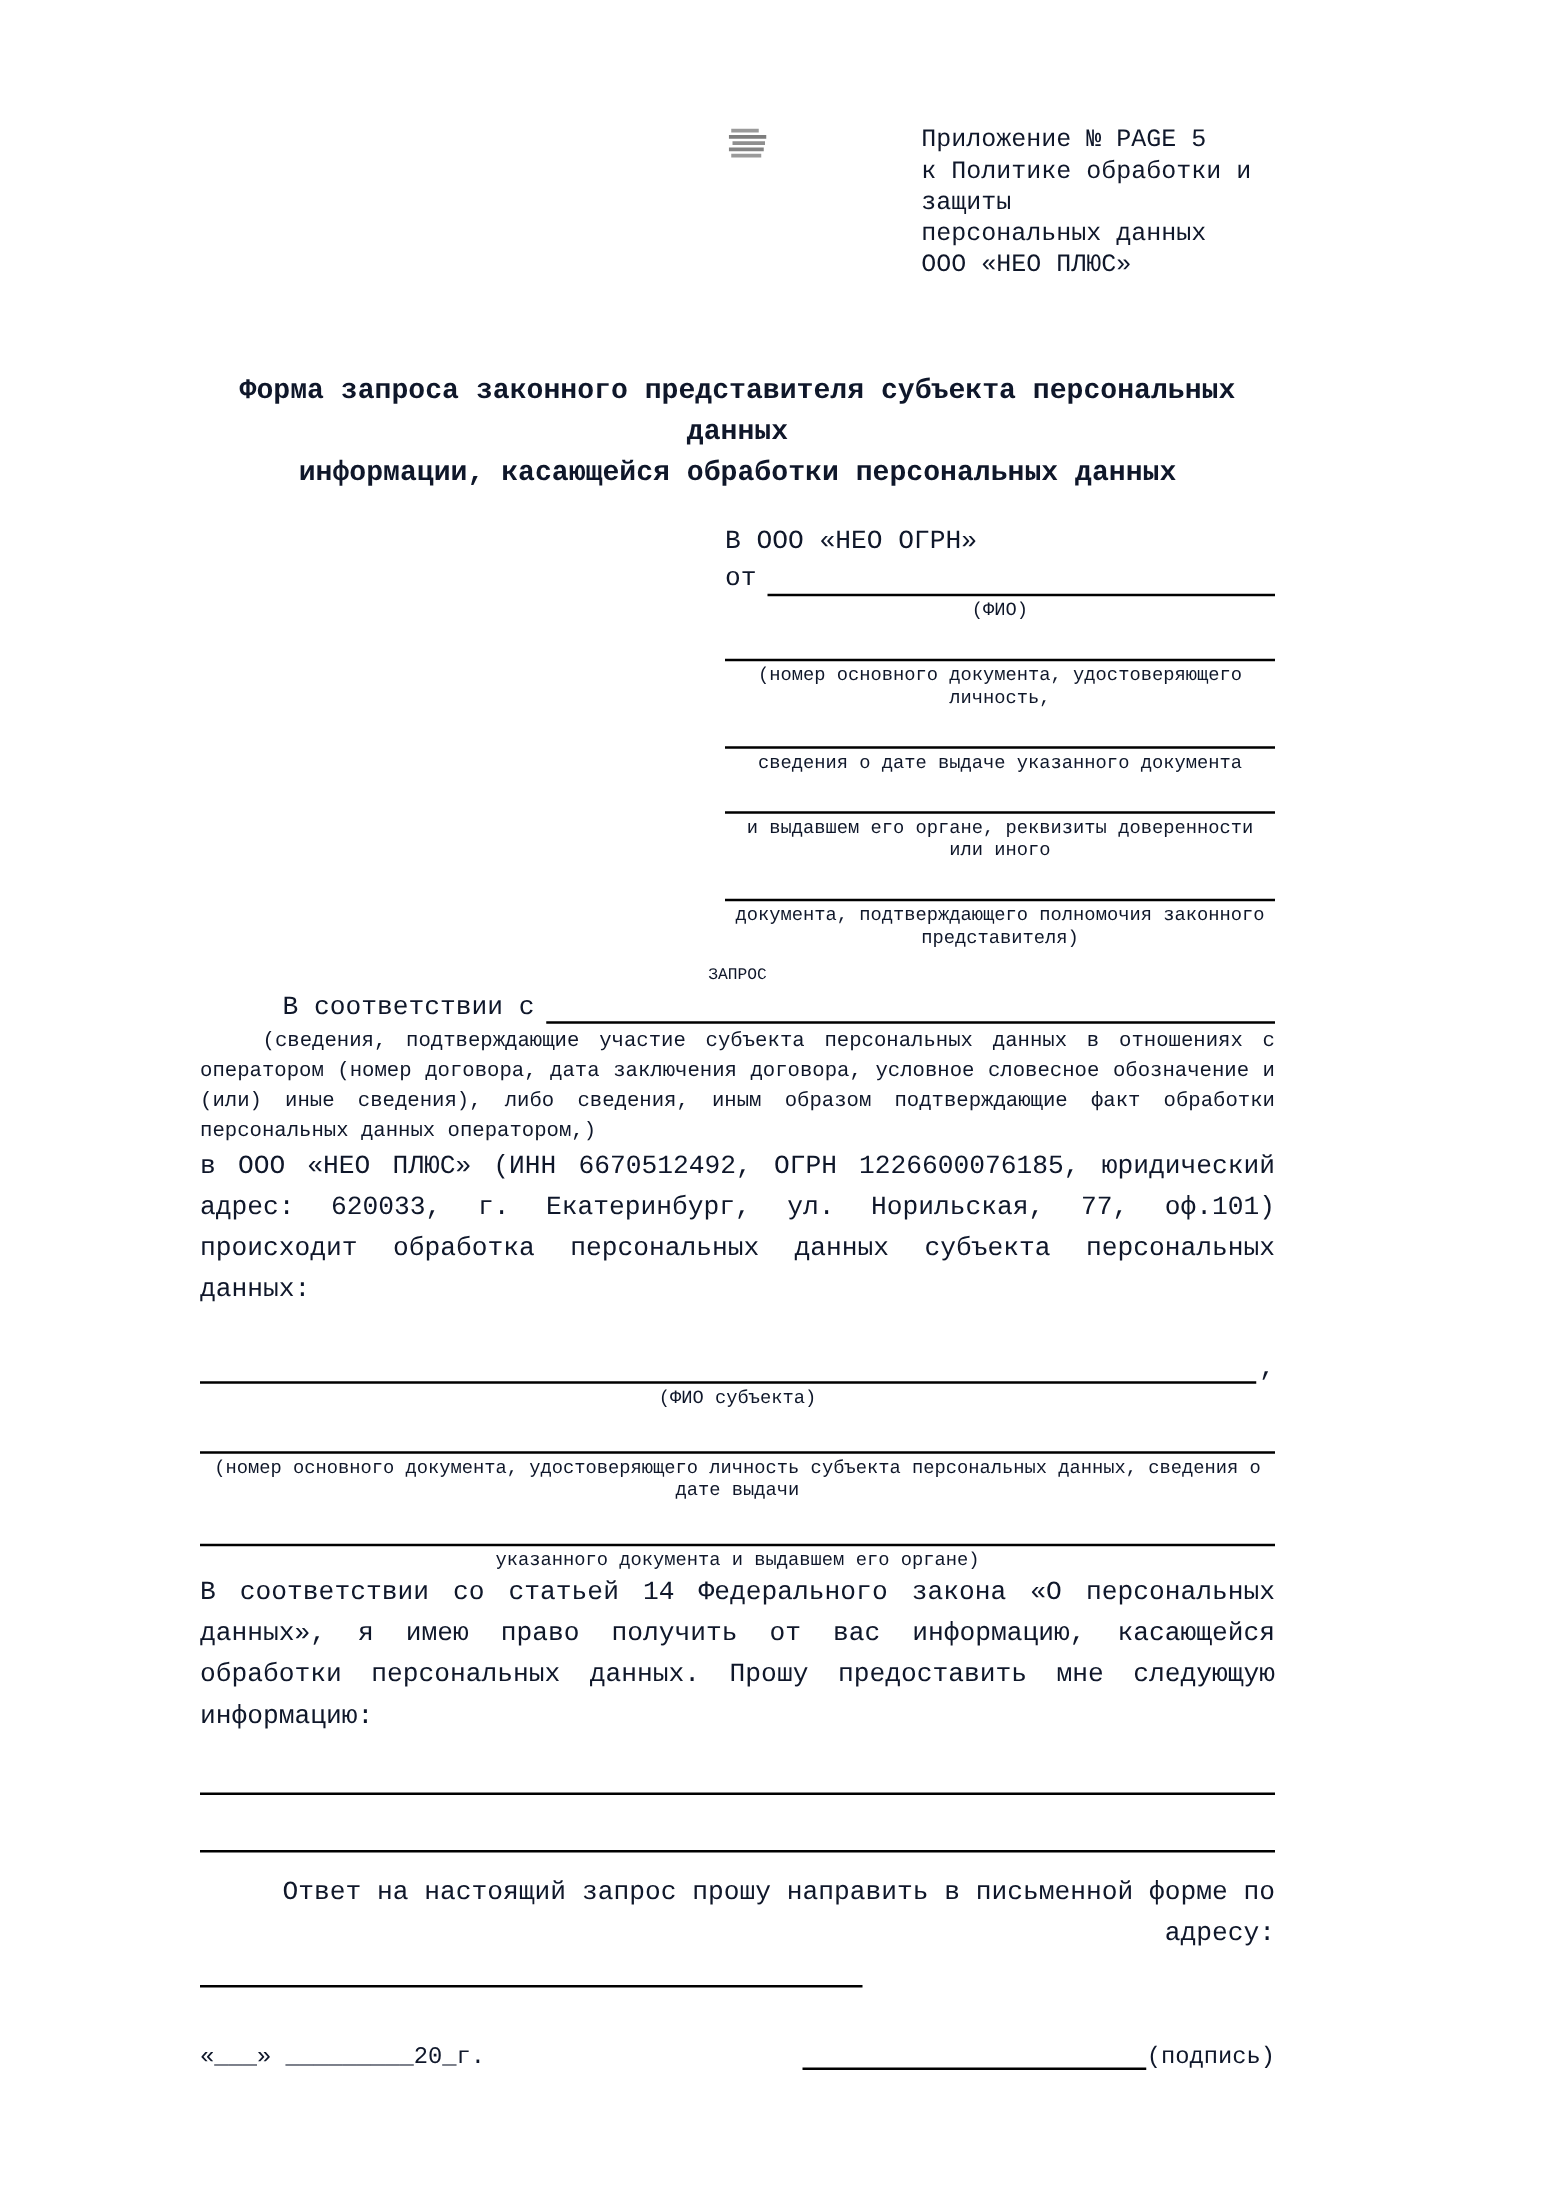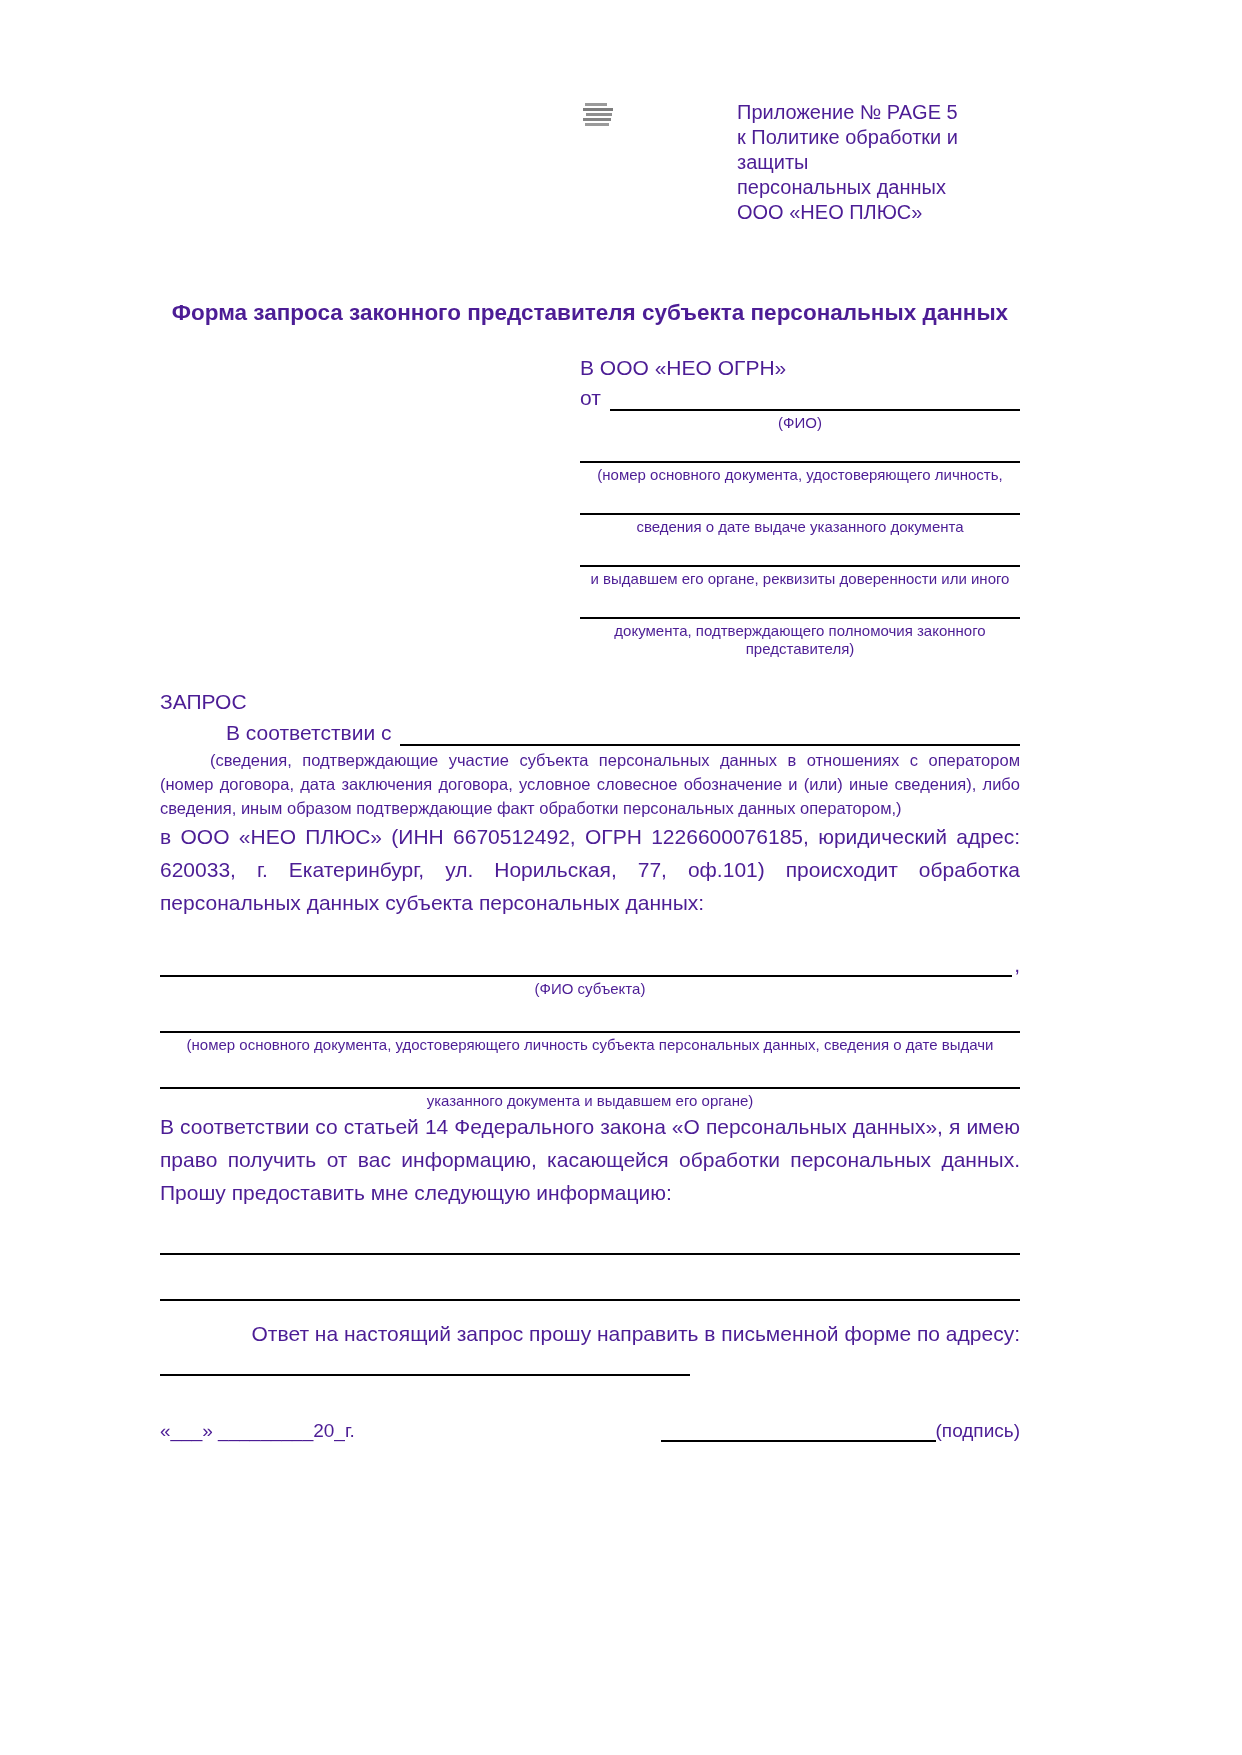--- a/index.html
+++ b/index.html
@@ -1,37 +1,37 @@
 <!DOCTYPE html>
 <html lang="ru"><head>
 <meta charset="utf-8">
 <style>
   html,body { margin:0; padding:0; background:#ffffff; }
   .page {
     position:relative;
     width:1242px; height:1755px;
     background:#ffffff;
-    color:#4c1d95;
-    font-family:Liberation Sans, sans-serif;
+    color:#0f172a;
+    font-family:Liberation Mono, monospace;
     box-sizing:border-box;
     padding:100px 222px 0 160px;
     overflow:hidden;
   }
   .doc-icon { position:absolute; left:583px; top:102px; width:32px; height:28px; }
   .appendix { margin-left:577px; font-size:20px; line-height:25px; }
   .title { margin-top:71px; text-align:center; font-weight:bold; font-size:22.5px; line-height:33px; }
 
   .addressee { margin-left:420px; margin-top:26px; font-size:21px; line-height:26px; }
   .from-row { display:flex; align-items:center; margin-top:4px; }
   .from-label { margin-right:9px; white-space:nowrap; }
   .grow-line { flex:1; border-bottom:2px solid #000; height:24px; }
   .cap { font-size:15px; line-height:18px; text-align:center; margin-top:3px; }
   .field-line { height:29px; border-bottom:2px solid #000; }
 
-  .request-heading { font-size:21px; margin-top:32px; }
+  .request-heading { text-align:center; font-size:13px; margin-top:12px; }
 
   .accord-row { display:flex; align-items:center; font-size:21px; margin-top:6px; }
   .accord-label { padding-left:66px; margin-right:9px; white-space:nowrap; }
 
   .note { font-size:16.5px; line-height:24px; text-align:justify; text-indent:50px; margin-top:2px; }
   .para { font-size:21px; line-height:33px; text-align:justify; }
 
   .subject-row { display:flex; align-items:flex-end; margin-top:26px; font-size:21px; }
   .subject-row .grow-line { height:30px; }
   .comma { margin-left:2px; }
@@ -63,20 +63,21 @@
 
   <div class="appendix">
     <div>Приложение №  PAGE 5</div>
     <div>к Политике обработки и защиты</div>
     <div>персональных данных</div>
     <div>ООО «НЕО ПЛЮС»</div>
   </div>
 
   <div class="title">
     <div>Форма запроса законного представителя субъекта персональных данных</div>
+    <div>информации, касающейся обработки персональных данных</div>
   </div>
 
   <div class="addressee">
     <div>В ООО «НЕО ОГРН»</div>
     <div class="from-row">
       <span class="from-label">от</span>
       <span class="grow-line"></span>
     </div>
     <div class="cap">(ФИО)</div>
 

